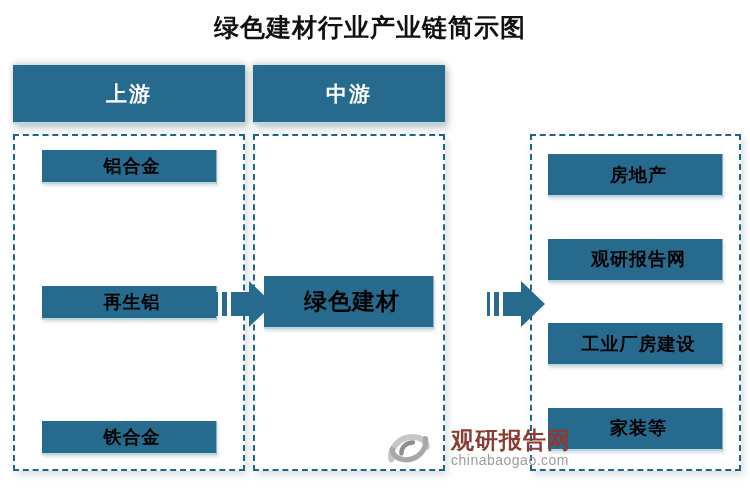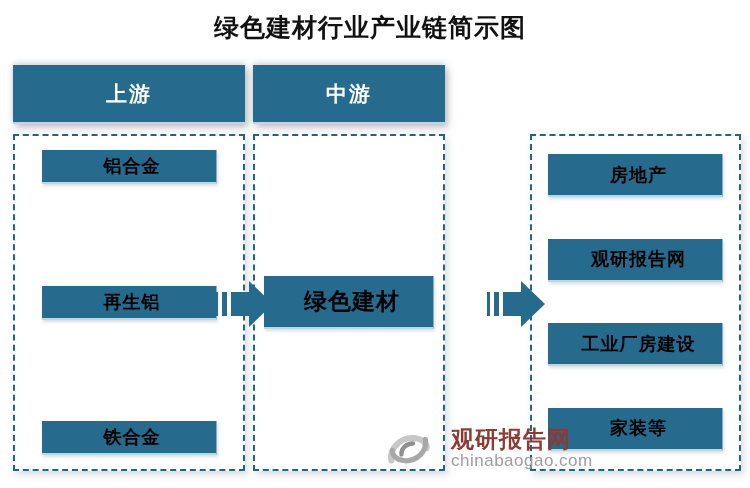--- a/index.html
+++ b/index.html
@@ -61,21 +61,21 @@
     position:absolute;left:383px;top:428px;z-index:5;
     display:flex;align-items:center;gap:16px;
   }
   .wm-text{display:flex;flex-direction:column;line-height:1.05;}
   .wm-name{
     font-size:23px;font-weight:bold;color:var(--wmred,#8A3B33);
     letter-spacing:1px;white-space:nowrap;
   }
   .wm-url{
     font-family:"Liberation Sans","DejaVu Sans",sans-serif;
-    font-size:17px;color:var(--wmgrey,#9E9E9E);letter-spacing:.5px;
+    font-size:14px;color:var(--wmgrey,#9E9E9E);letter-spacing:.5px;
   }
 </style>
 </head>
 <body>
 
 <div class="canvas">
 
   <h1 class="title">绿色建材行业产业链简示图</h1>
 
   <div class="header col1">

